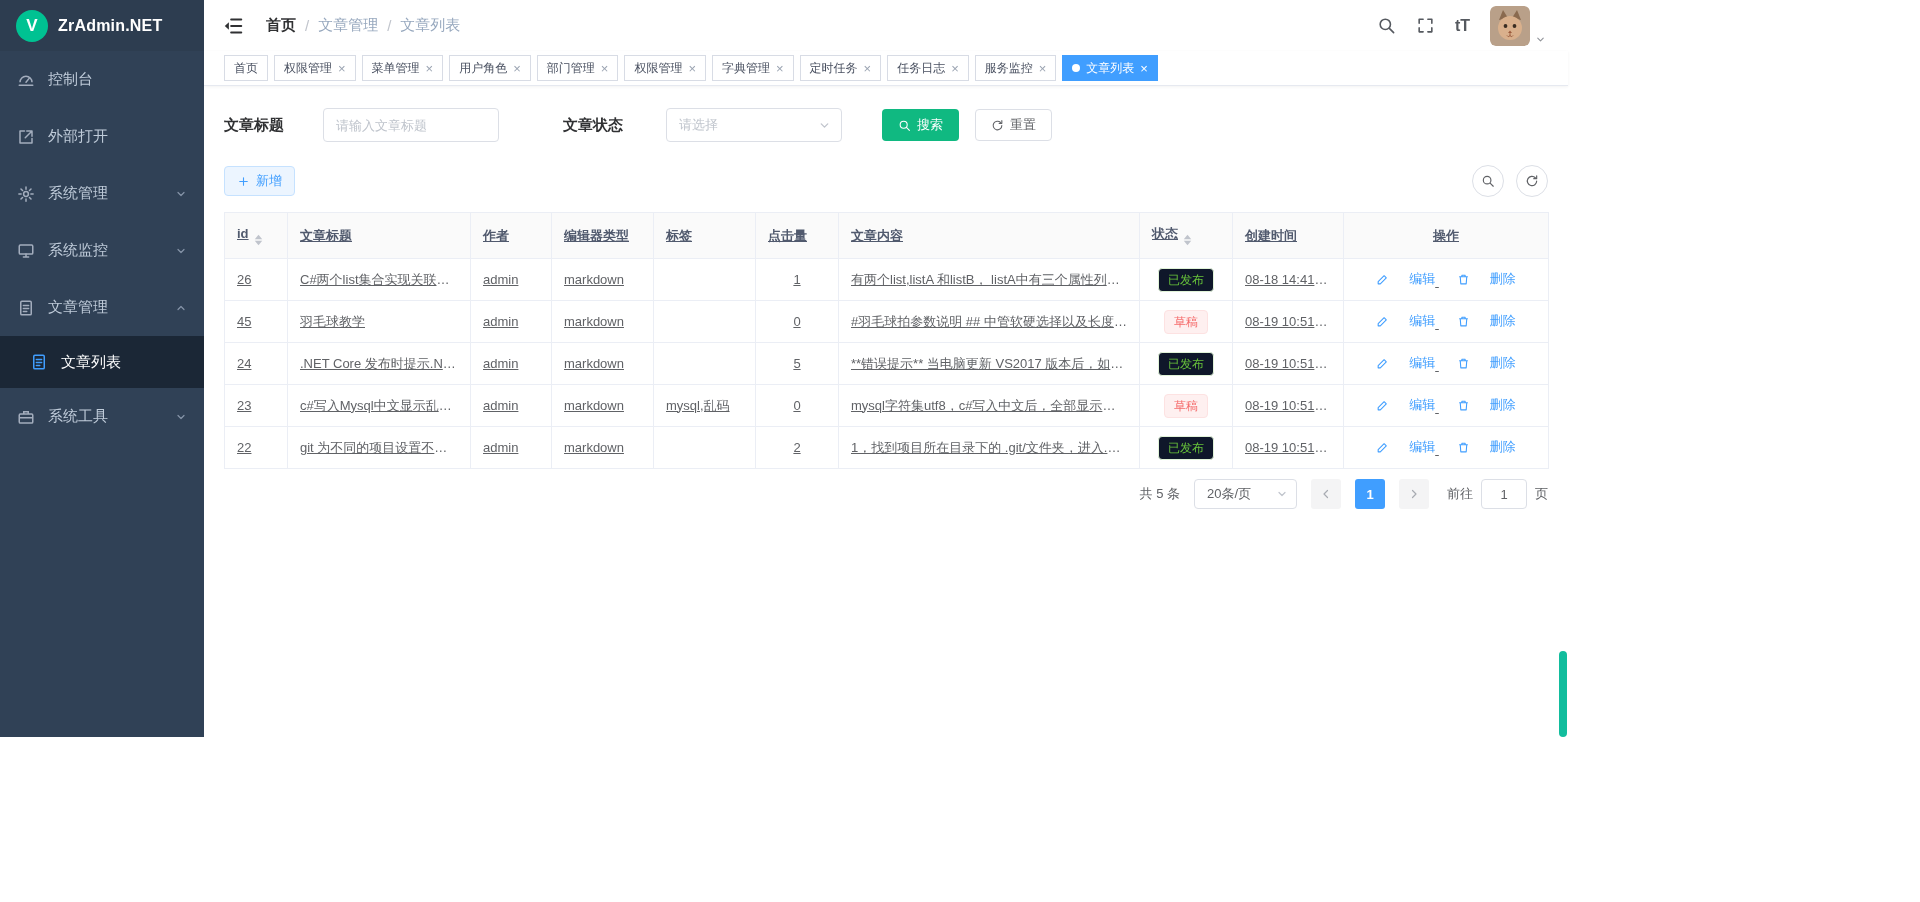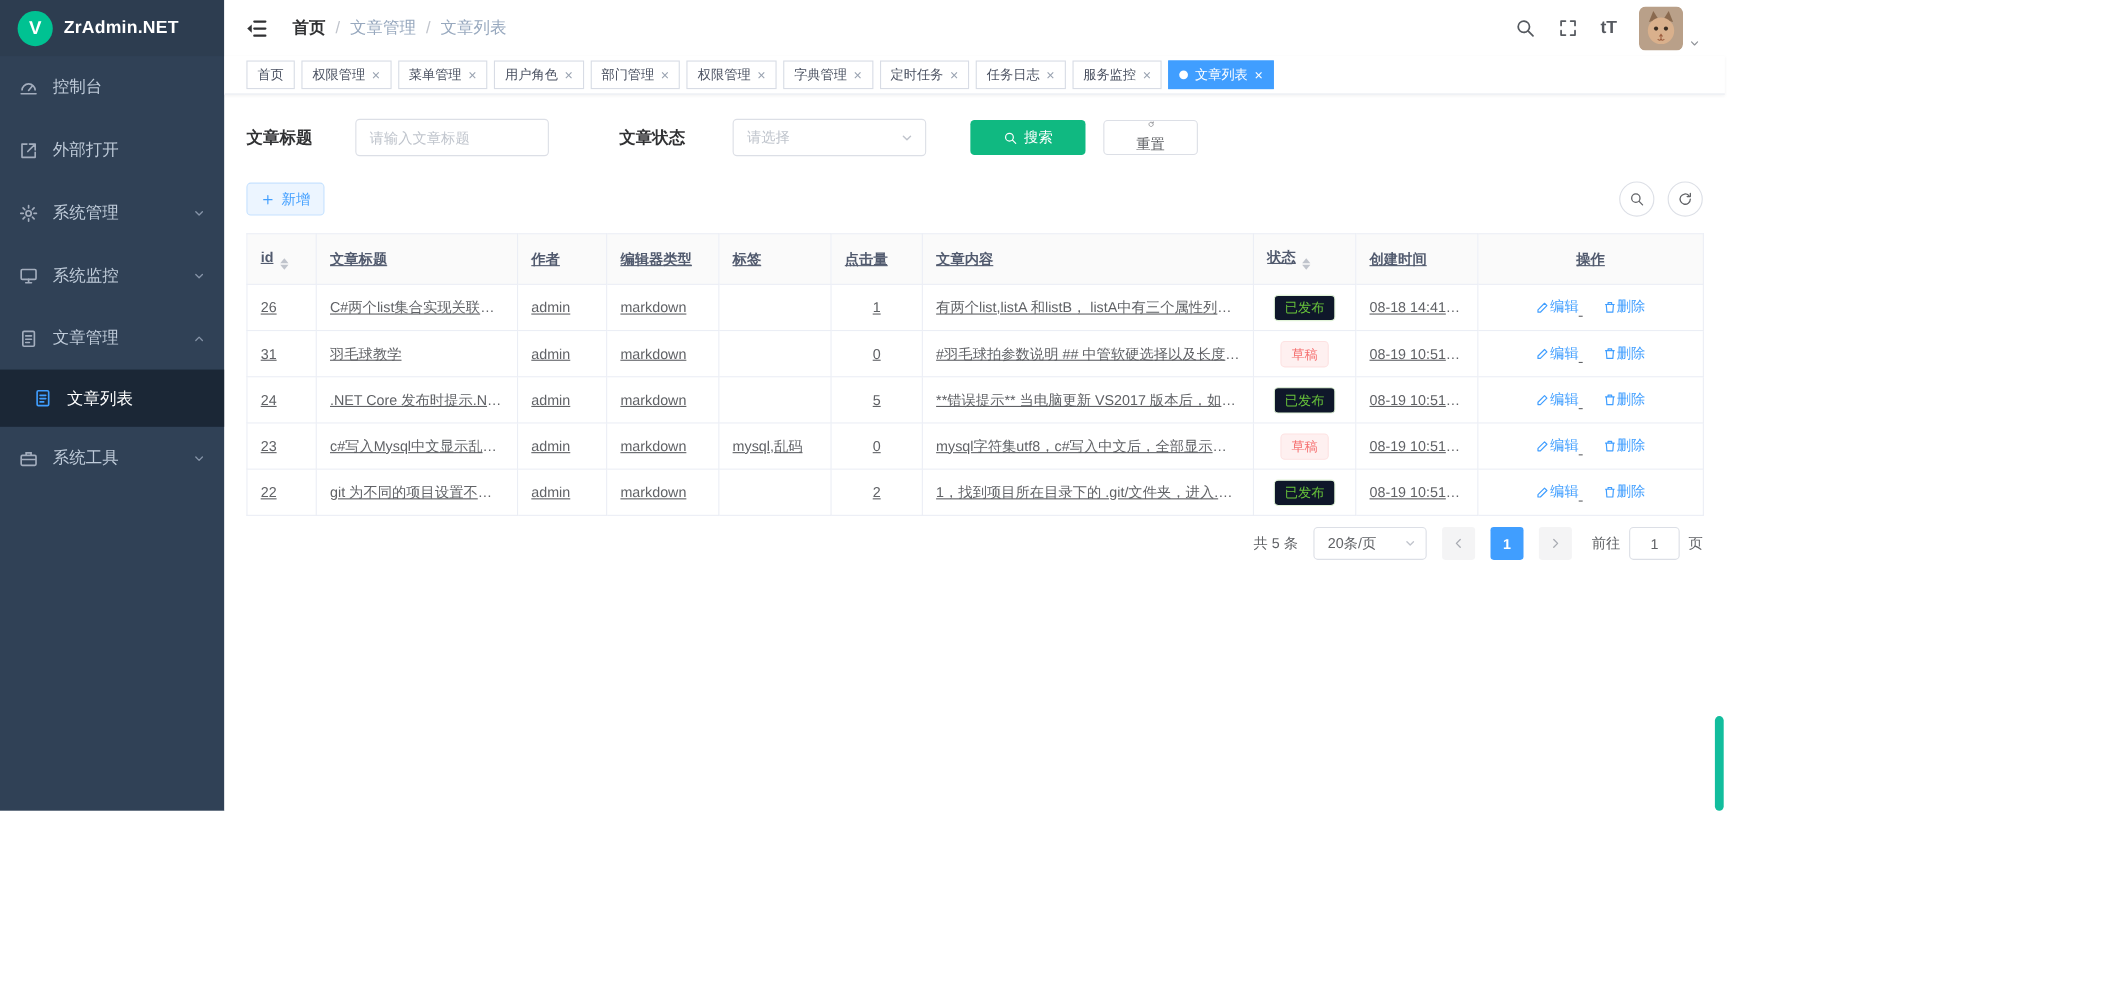--- a/index.html
+++ b/index.html
@@ -56,45 +56,45 @@
   .filter-row { display:flex; align-items:center; }
   .filter-label { font-size:15px; font-weight:700; color:#303133; }
   .f-input { width:176px; height:34px; border:1px solid #dcdfe6; border-radius:4px; padding:0 12px;
              font-size:13px; color:#606266; margin-left:39px; outline:none; }
   .f-input::placeholder { color:#bfc4cc; }
   .f-select { width:176px; height:34px; border:1px solid #dcdfe6; border-radius:4px; padding:0 10px 0 12px;
               font-size:13px; color:#bfc4cc; margin-left:43px; display:flex; align-items:center;
               justify-content:space-between; cursor:pointer; background:#fff; }
   .f-select .chev-s { width:13px; height:13px; color:#c0c4cc; }
   .btn { height:32px; border-radius:4px; font-size:13px; display:inline-flex; align-items:center; gap:6px;
-         padding:0 29px; cursor:pointer; border:1px solid transparent; background:#fff; }
+         padding:0 15px; cursor:pointer; border:1px solid transparent; background:#fff; }
   .btn svg { width:13px; height:13px; }
   .btn-search { background:#10b981; color:#fff; margin-left:40px; }
-  .btn-reset { border-color:#dcdfe6; color:#606266; margin-left:16px;flex-direction:column; }
+  .btn-reset { border-color:#dcdfe6; color:#606266; margin-left:16px; }
 
   .toolbar { display:flex; align-items:center; margin-top:23px; }
   .btn-add { height:30px; background:#ecf5ff; border-color:#c6e2ff; color:#409eff; padding:0 12px; }
   .tool-right { margin-left:auto; display:flex; gap:12px; }
   .circle-btn { width:32px; height:32px; border-radius:50%; border:1px solid #dcdfe6; background:#fff;
                 display:flex; align-items:center; justify-content:center; color:#606266; cursor:pointer; }
   .circle-btn svg { width:14px; height:14px; }
 
   table.grid { border-collapse:collapse; table-layout:fixed; width:1324px; margin-top:15px;
                font-size:13px; color:#606266; }
   .grid th,.grid td { border:1px solid #ebeef5; padding:0 12px; height:42px; overflow:hidden;
                       white-space:nowrap; text-overflow:ellipsis; text-align:left; vertical-align:middle;text-decoration:underline; }
   .grid th { background:#fafafa; color:#515a6e; font-weight:600; height:46px; }
   .c-center { text-align:center !important; }
   .sort-carets { display:inline-flex; flex-direction:column; margin-left:5px; vertical-align:-2px; color:#c0c4cc; }
   .sort-carets svg { width:9px; height:6px; display:block; }
   .tag-status { display:inline-block; padding:0 9px; height:24px; line-height:22px; border-radius:4px;
                 font-size:12px; border:1px solid transparent; }
   .tag-success { background:#0f172a; border-color:#e1f3d8; color:#67c23a; }
   .tag-danger  { background:#fef0f0; border-color:#fde2e2; color:#f56c6c; }
-  .op-link { color:#409eff; display:inline-flex; align-items:center; gap:0; cursor:pointer; text-decoration:none; }
+  .op-link { color:#409eff; display:inline-flex; align-items:center; gap:20px; cursor:pointer; text-decoration:none; }
   .op-link + .op-link { margin-left:18px; }
   .op-link svg { width:13px; height:13px; }
 
   .pagination { display:flex; align-items:center; justify-content:flex-end; gap:14px; margin-top:10px;
                 font-size:13px; color:#606266; }
   .pg-size { width:103px; height:30px; border:1px solid #dcdfe6; border-radius:4px; display:flex; align-items:center;
              justify-content:space-between; padding:0 8px 0 12px; cursor:pointer; background:#fff; }
   .pg-size svg { width:12px; height:12px; color:#c0c4cc; }
   .pg-btn { min-width:30px; height:30px; border:none; background:#f4f4f5; border-radius:3px; color:#606266;
             display:flex; align-items:center; justify-content:center; cursor:pointer; font-size:13px; }
@@ -445,21 +445,21 @@
                 </a>
               <a class="op-link">
                   <svg>
                     <use href="#i-trash"></use>
                   </svg>
                   <span>删除</span>
                 </a>
             </td>
           </tr>
           <tr>
-            <td>31</td>
+            <td>45</td>
             <td>羽毛球教学</td>
             <td>admin</td>
             <td>markdown</td>
             <td></td>
             <td class="c-center">0</td>
             <td>#羽毛球拍参数说明 ## 中管软硬选择以及长度介…</td>
             <td class="c-center">
               <span class="tag-status tag-danger">草稿</span>
             </td>
             <td>08-19 10:51:29</td>

